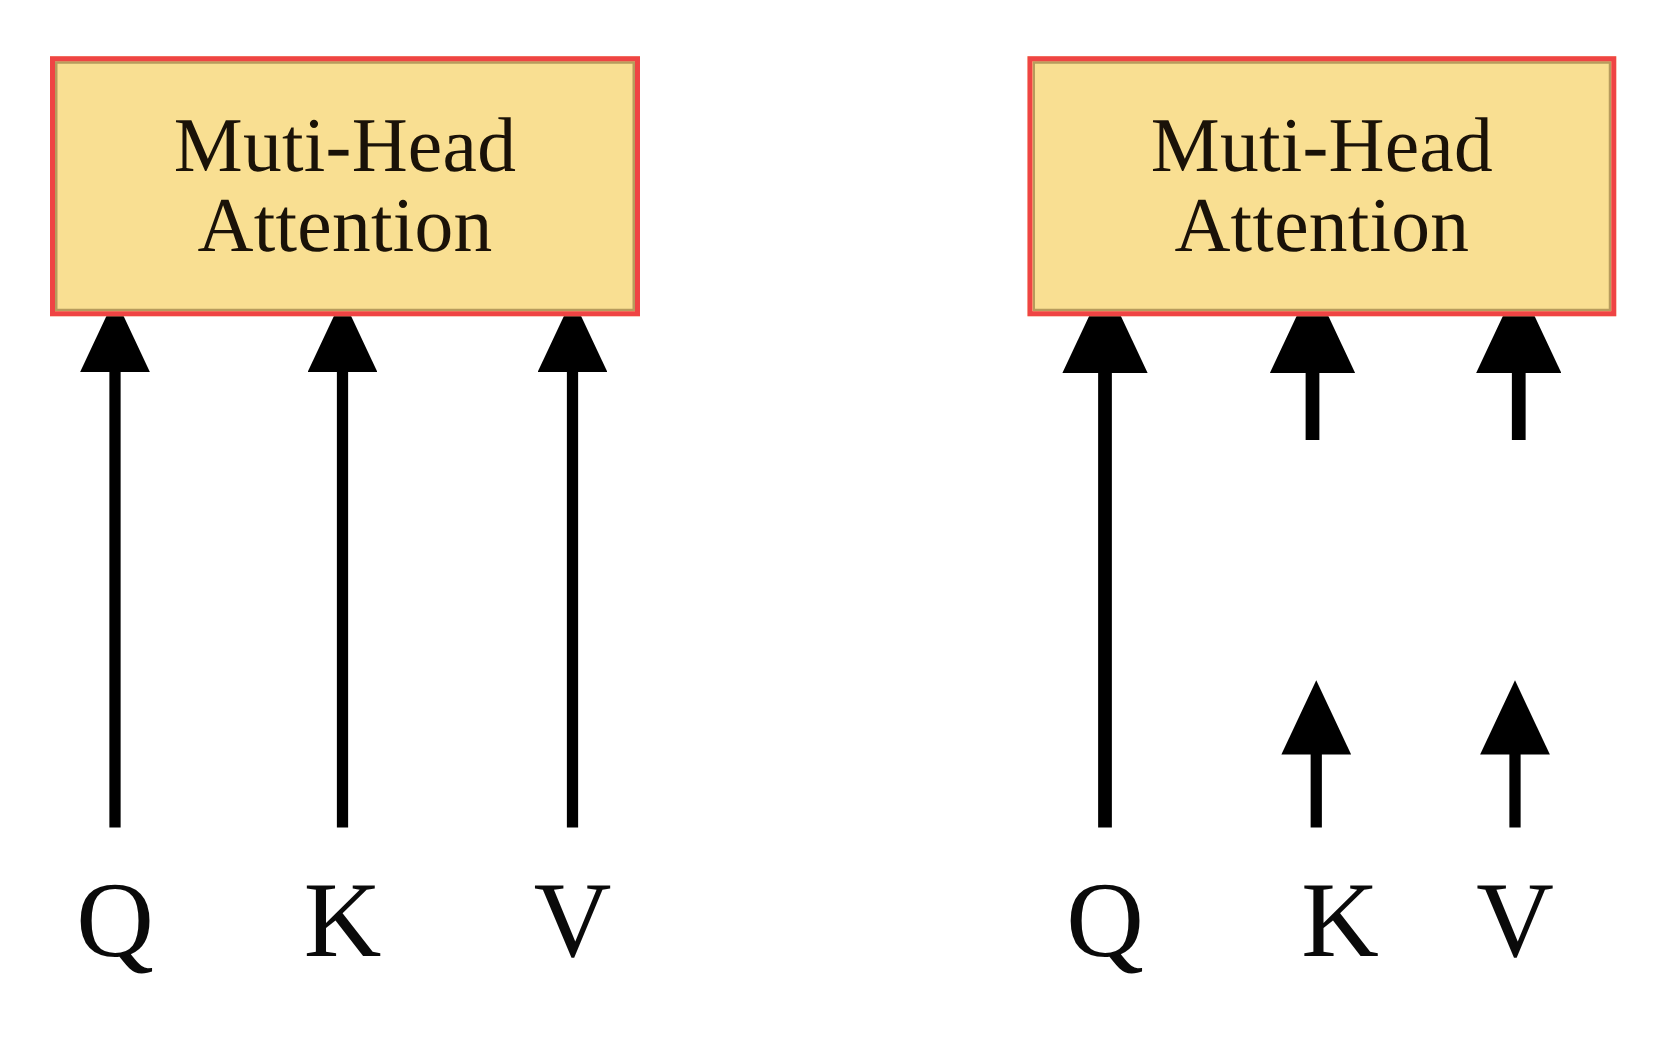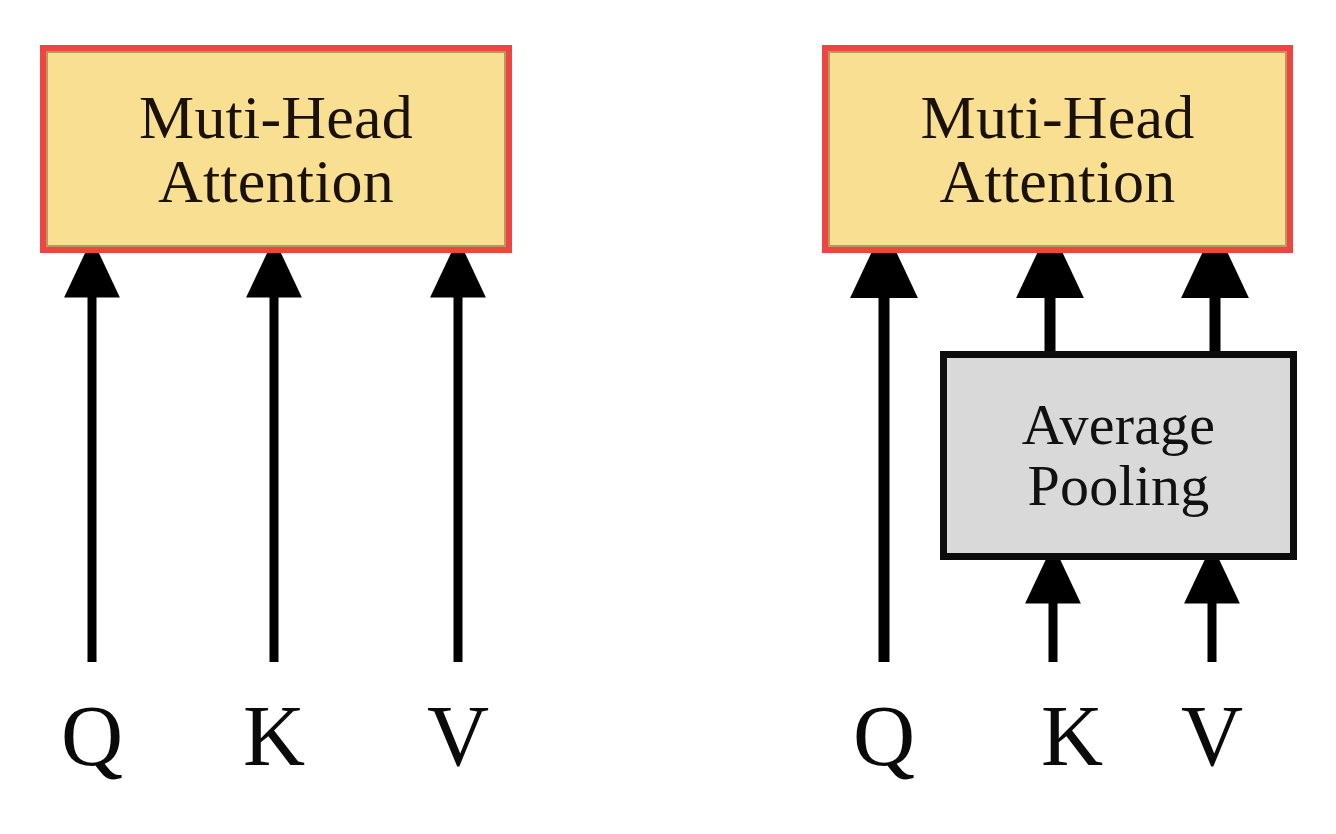--- a/index.html
+++ b/index.html
@@ -38,21 +38,21 @@
     color: #1a1208;
     text-align: center;
     letter-spacing: 0.2px;
   }
   .node-box .line {
     display: block;
     white-space: nowrap;
   }
   .attn-box {
     background: #F9DF92;
-    border: 6px solid #ef4444;
+    border: 4px solid #ef4444;
     box-shadow: inset 0 0 0 2px #b79b5d;
     font-size: 62px;
   }
   .pool-box {
     background: #D9D9D9;
     border: 7px solid #0c0c0c;
     font-size: 58px;
     color: #111111;
   }
   
@@ -99,22 +99,18 @@
 
   <div class="qkv-label" style="left:52px; top:693px; width:80px;">Q</div>
   <div class="qkv-label" style="left:234px; top:693px; width:80px;">K</div>
   <div class="qkv-label" style="left:418px; top:693px; width:80px;">V</div>
 
   <div class="node-box attn-box" style="left:822px; top:45px; width:471px; height:208px;">
     <span class="line">Muti-Head</span>
     <span class="line">Attention</span>
   </div>
 
-  <div class="node-box pool-box" style="left:940px; top:351px; width:357px; height:209px;">
-    <span class="line">Average</span>
-    <span class="line">Pooling</span>
-  </div>
 
   <div class="qkv-label" style="left:844px; top:693px; width:80px;">Q</div>
   <div class="qkv-label" style="left:1032px; top:693px; width:80px;">K</div>
   <div class="qkv-label" style="left:1172px; top:693px; width:80px;">V</div>
 
 </div>
 
 </body></html>

